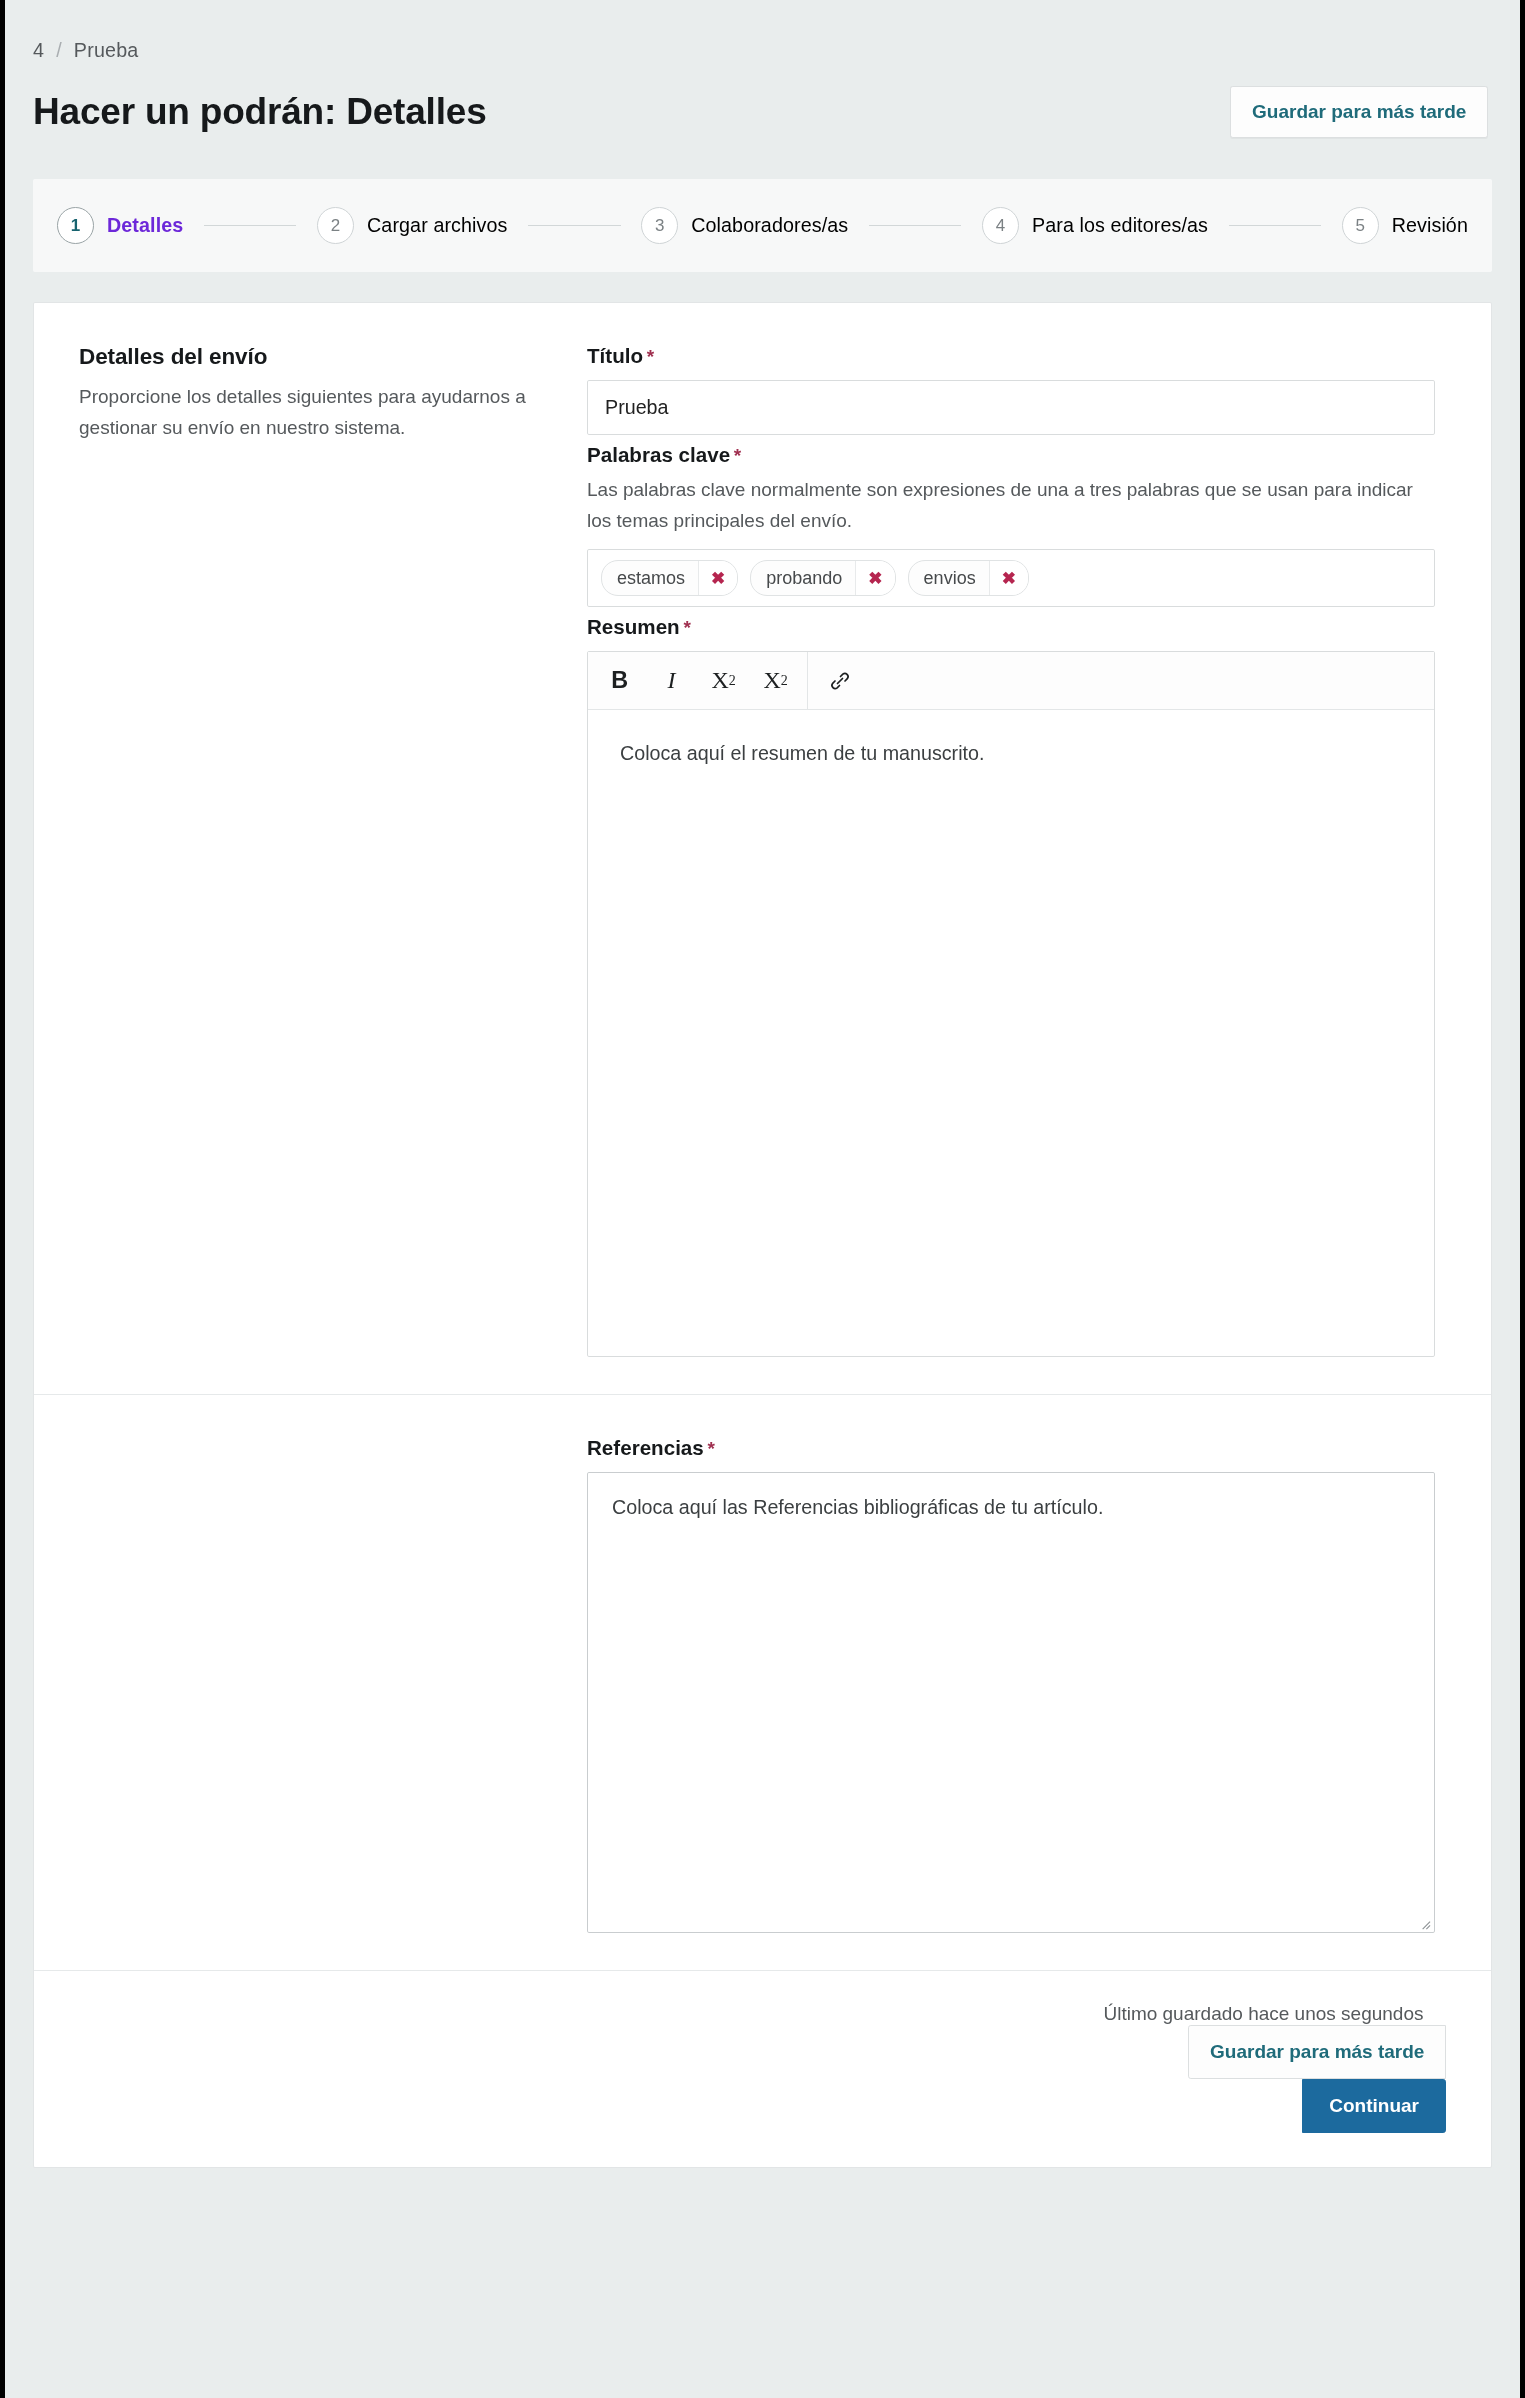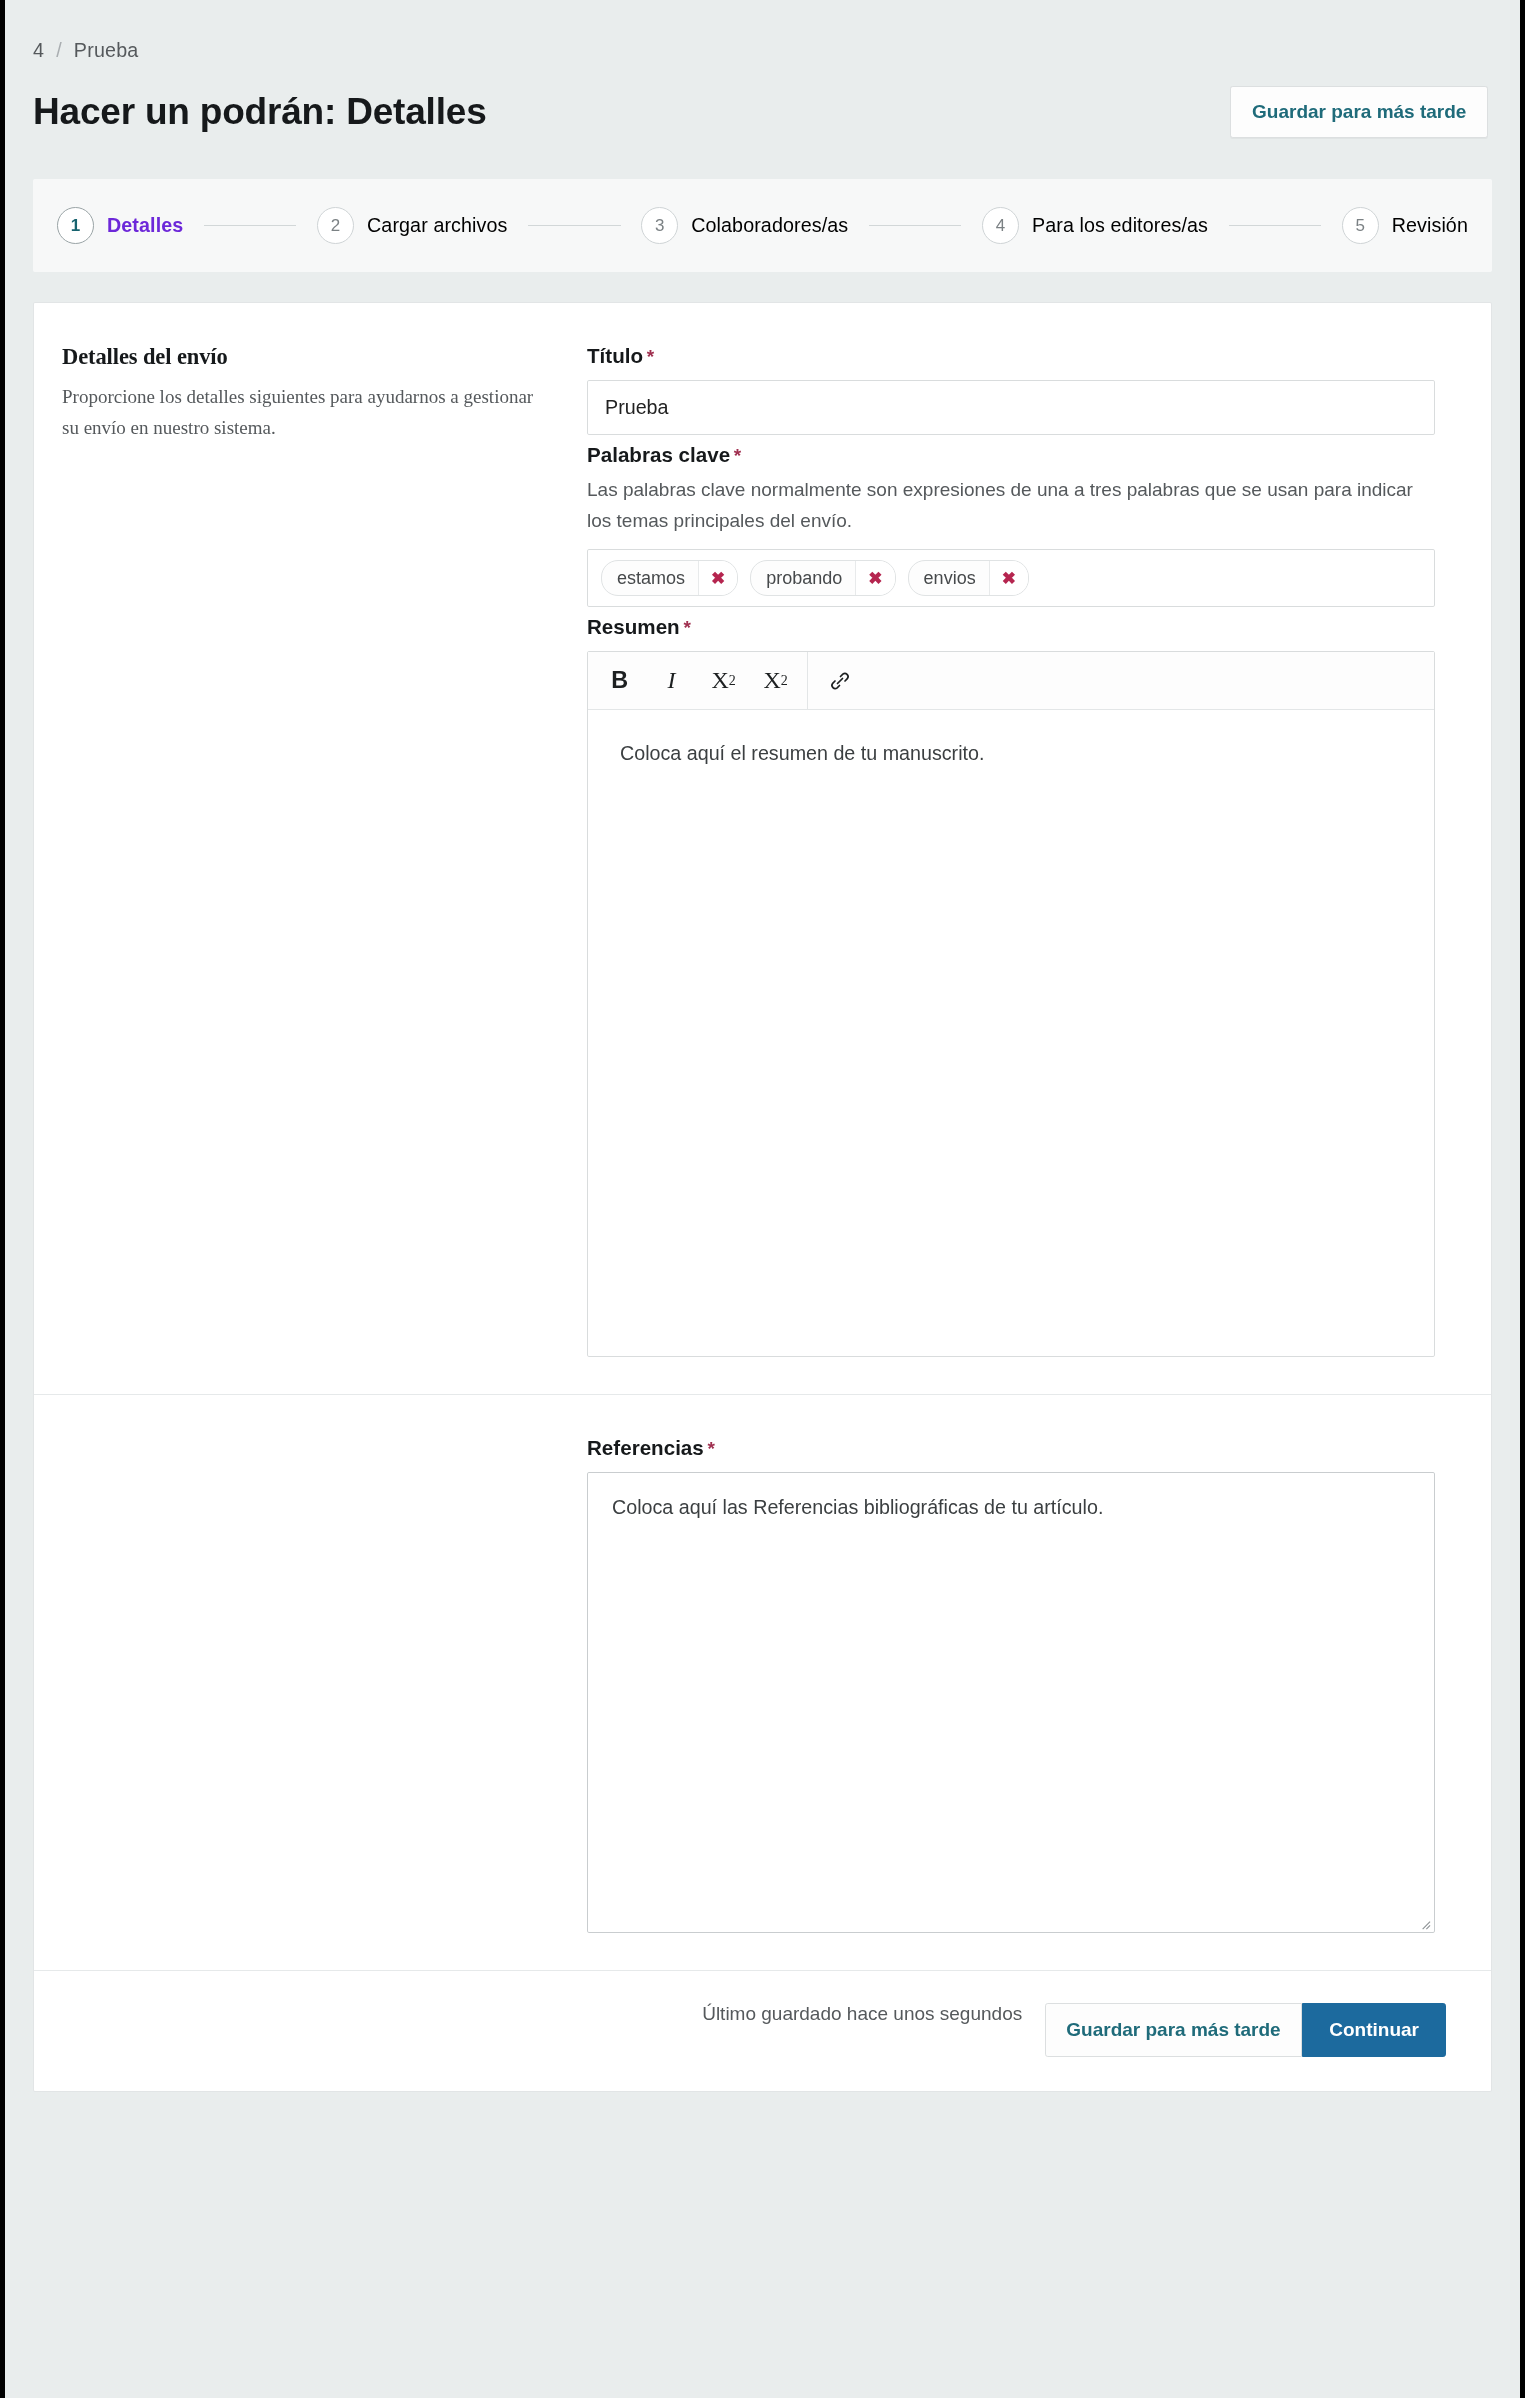--- a/index.html
+++ b/index.html
@@ -122,23 +122,22 @@
     border: 0.9px solid #e2e5e6;
     border-radius: 1.9px;
   }
 
   .section {
     display: flex;
     padding: 41px 0 37px 0;
   }
   .section-inner-left {
     width: 553px;
-    padding: 0 45px 0 28px;
+    padding: 0 45px 0 45px;
     flex: none;
-    font-family: Liberation Serif, serif;
   }
   .section-inner-right {
     flex: 1 1 auto;
     padding-right: 56px;
   }
   .side-title {
     font-size: 22.5px;
     font-weight: 700;
     color: #16191b;
     margin-bottom: 12px;
@@ -293,24 +292,25 @@
     right: 2.8px;
     bottom: 2.8px;
     width: 13px;
     height: 13px;
     pointer-events: none;
   }
 
   
   .card-footer {
     display: flex;
-    align-items: flex-start;
+    align-items: flex-end;
     justify-content: flex-end;
     gap: 0;
     padding: 32px 45px 34px 45px;
+    flex-direction: column;
   }
   .saved-text {
     font-size: 19px;
     color: #55595c;
     margin-right: 22.5px;
   }
   .btn-secondary {
     background: #fdfdfd;
     border: 0.9px solid #dcdfe0;
     border-radius: 2.8px 0 0 2.8px;

